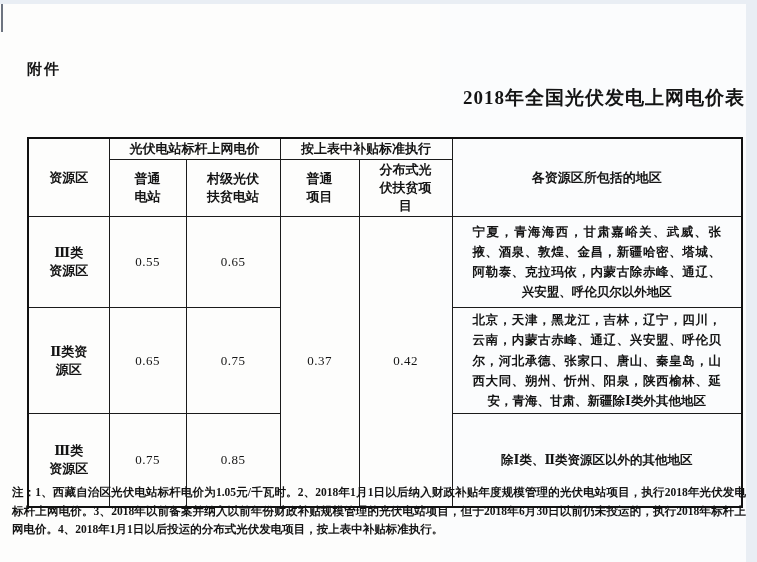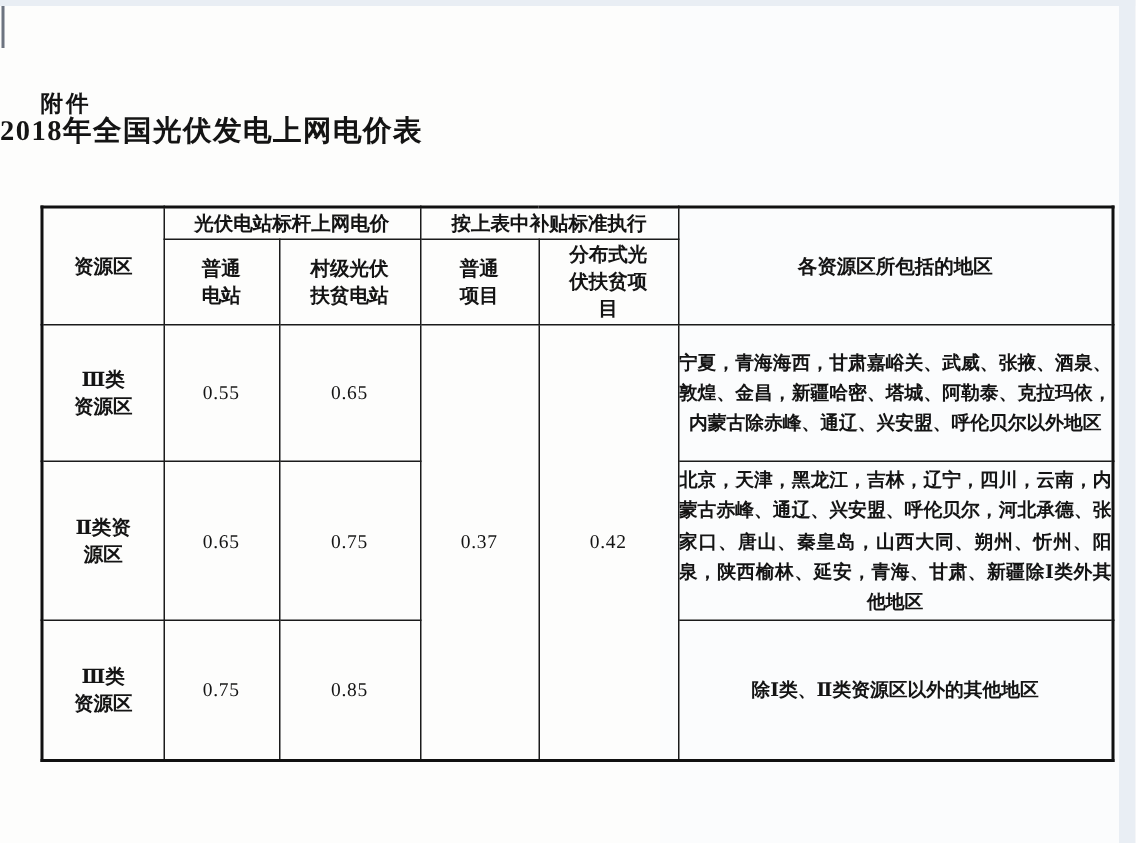--- a/index.html
+++ b/index.html
@@ -19,22 +19,22 @@
   .edge-top{position:absolute;left:0;top:0;width:757px;height:4px;background:#e9eef4;}
   .edge-right{position:absolute;right:0;top:0;width:11px;height:562px;background:#e9eef4;}
   .edge-left-mark{position:absolute;left:1px;top:4px;width:2px;height:28px;background:#6d7480;}
   .scan-tint{position:absolute;left:440px;top:4px;width:306px;height:558px;background:#fbfcfd;}
 
   .attachment{
     position:absolute;left:27px;top:60px;
     font-size:15px;font-weight:bold;letter-spacing:2px;
   }
   .doc-title{
-    position:absolute;left:0;top:74px;width:745px;
-    text-align:left;
+    position:absolute;left:0;top:85px;width:745px;
+    text-align:right;
     font-size:19px;font-weight:bold;letter-spacing:1px;
   }
   .unit-note{
     position:absolute;left:540px;top:115px;
     font-size:11.5px;font-weight:bold;
   }
 
   table.price-table{
     position:absolute;left:27px;top:137px;
     width:714px;
@@ -56,21 +56,21 @@
   .row-zone1{height:91px;}
   .row-zone2{height:95px;}
   .row-zone3{height:93px;}
   td.num{
     font-family:"Liberation Serif","DejaVu Serif",serif;
     font-weight:normal;font-size:13px;letter-spacing:.5px;
   }
   td.regions{
     font-size:12.5px;line-height:1.62;
     text-align:justify;text-align-last:center;
-    padding:2px 0;
+    padding:2px 20px;
   }
   td.regions.single{text-align:left;}
 
   .footnote{
     position:absolute;left:12px;top:483px;width:734px;
     font-size:11.5px;line-height:18.5px;
     font-weight:bold;
     text-align:justify;
   }
 </style>
@@ -130,14 +130,15 @@
 
       <tr class="row-zone3">
         <td>Ⅲ类资源区</td>
         <td class="num">0.75</td>
         <td class="num">0.85</td>
         <td class="regions single">除Ⅰ类、Ⅱ类资源区以外的其他地区</td>
       </tr>
     </tbody>
   </table>
 
+  <div class="footnote">注：1、西藏自治区光伏电站标杆电价为1.05元/千瓦时。2、2018年1月1日以后纳入财政补贴年度规模管理的光伏电站项目，执行2018年光伏发电标杆上网电价。3、2018年以前备案并纳入以前年份财政补贴规模管理的光伏电站项目，但于2018年6月30日以前仍未投运的，执行2018年标杆上网电价。4、2018年1月1日以后投运的分布式光伏发电项目，按上表中补贴标准执行。</div>
 
 </div>
 
 </body></html>

